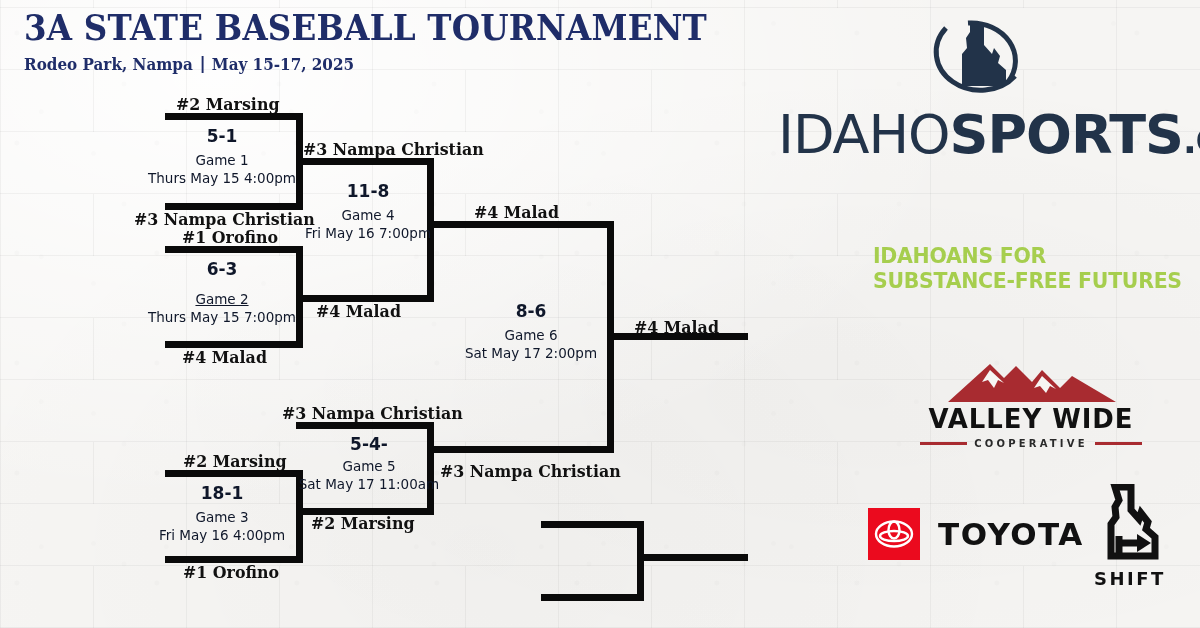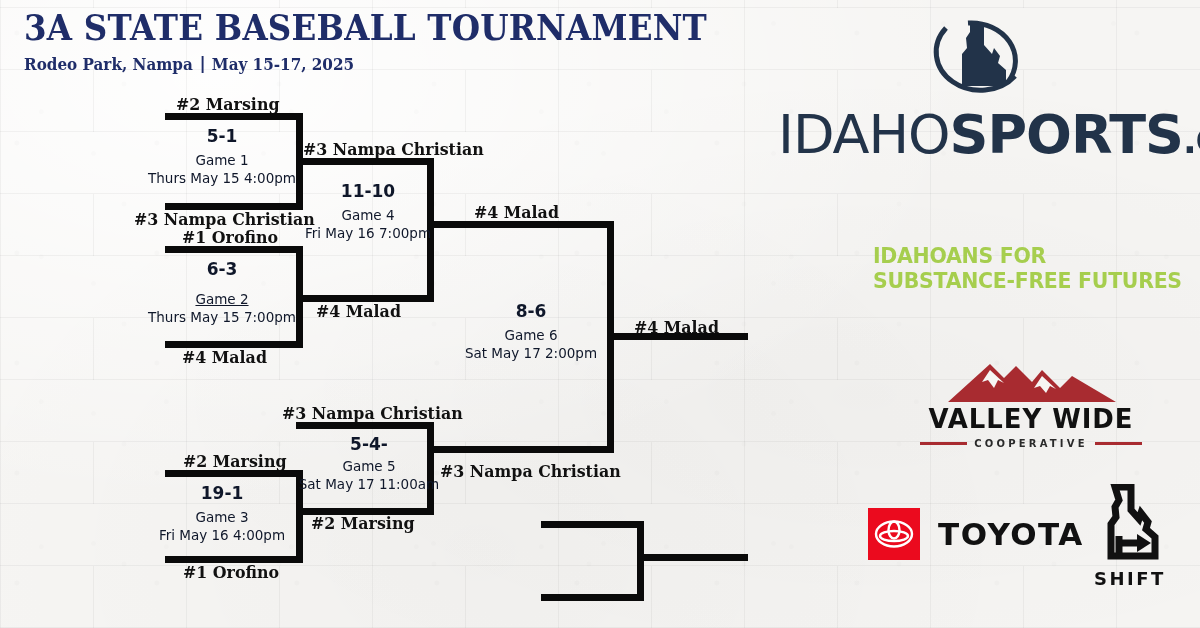--- a/index.html
+++ b/index.html
@@ -202,32 +202,32 @@
     <div class="gline" style="margin-top:11px;text-decoration:underline;">Game 2</div>
     <div class="gline">Thurs May 15 7:00pm</div>
   </div>
 
   <div class="team" style="left:303px; top:140px;">#3 Nampa Christian</div>
   <div class="hline" style="left:296px; top:158px; width:138px;"></div>
   <div class="vline" style="left:427px; top:158px; height:144px;"></div>
   <div class="hline" style="left:296px; top:295px; width:138px;"></div>
   <div class="team" style="left:316px; top:302px;">#4 Malad</div>
   <div class="ginfo" style="left:368px; top:181px;">
-    <div class="gscore">11-10</div>
+    <div class="gscore">11-8</div>
     <div class="gline" style="margin-top:5px;">Game 4</div>
     <div class="gline">Fri May 16 7:00pm</div>
   </div>
 
   <div class="team" style="left:183px; top:452px;">#2 Marsing</div>
   <div class="hline" style="left:165px; top:470px; width:138px;"></div>
   <div class="vline" style="left:296px; top:470px; height:93px;"></div>
   <div class="hline" style="left:165px; top:556px; width:138px;"></div>
   <div class="team" style="left:183px; top:563px;">#1 Orofino</div>
   <div class="ginfo" style="left:222px; top:483px;">
-    <div class="gscore">19-1</div>
+    <div class="gscore">18-1</div>
     <div class="gline" style="margin-top:5px;">Game 3</div>
     <div class="gline">Fri May 16 4:00pm</div>
   </div>
 
   <div class="team" style="left:282px; top:404px;">#3 Nampa Christian</div>
   <div class="hline" style="left:296px; top:422px; width:138px;"></div>
   <div class="vline" style="left:427px; top:422px; height:93px;"></div>
   <div class="hline" style="left:296px; top:508px; width:138px;"></div>
   <div class="team" style="left:311px; top:514px;">#2 Marsing</div>
   <div class="ginfo" style="left:369px; top:434px;">

